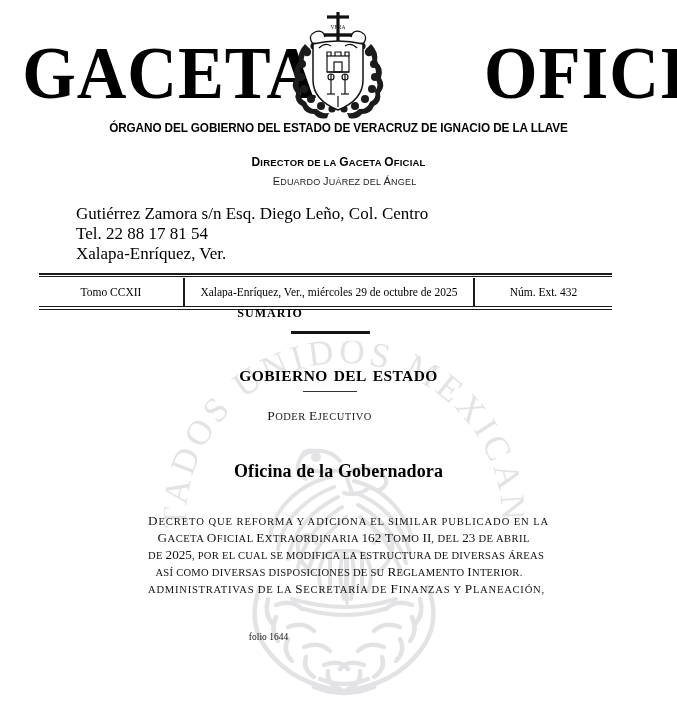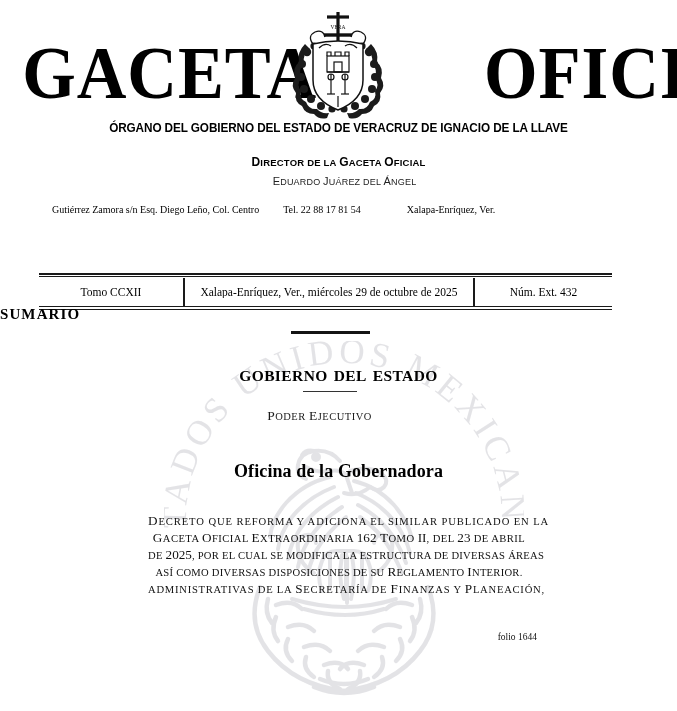--- a/index.html
+++ b/index.html
@@ -95,24 +95,25 @@
     margin-left: 6px;
   }
   .director-name .cap { font-size: 11px; }
 
   
   .addr {
     position: absolute;
     top: 204px;
     left: 52px;
     width: 573px;
-    font-size: 10px;
+    font-size: 17px;
     display: flex;
-    justify-content: flex-start;
+    justify-content: center;
     align-items: baseline;
+    flex-direction: column;
   }
   .addr span { white-space: nowrap; }
   .addr .addr-mid { margin-left: 24px; margin-right: 46px; }
 
   
   .infotable {
     position: absolute;
     top: 225px;
     left: 39px;
     width: 573px;
@@ -174,23 +175,23 @@
   .content {
     position: absolute;
     top: 0; left: 0;
     width: 677px;
     height: 711px;
   }
   .sumario {
     position: absolute;
     top: 306px;
     width: 540px;
-    text-align: left;
-    font-weight: bold;
-    font-size: 15px;
+    text-align: center;
+    font-weight: bold;
+    font-size: 12px;
     letter-spacing: 1.1px;
   }
   .div-sumario {
     position: absolute;
     top: 331px;
     left: 291px;
     width: 79px;
     height: 2.6px;
     background: #141414;
   }
@@ -240,29 +241,29 @@
     text-align: center;
     font-size: 10.6px;
     line-height: 16.1px;
     letter-spacing: 0.25px;
     color: #111;
   }
   .decreto .ln { display: block; white-space: nowrap; }
   .decreto .cap { font-size: 13.2px; }
   .decreto .num { font-size: 13.2px; letter-spacing: 0px; }
   .decreto .ln-1 { letter-spacing: 0.9px; }
-  .decreto .ln-2 { letter-spacing: 0.45px; }
+  .decreto .ln-2 { letter-spacing: 0.45px; text-align: right; }
   .decreto .ln-4 { letter-spacing: 0.75px; }
 
   .folio {
     position: absolute;
     top: 632px;
     left: 0;
     width: 537px;
-    text-align: right;
+    text-align: center;
     box-sizing: border-box;
     font-size: 9.5px;
     color: #111;
   }
 </style>
 </head>
 <body>
 
 <div class="masthead">
 

